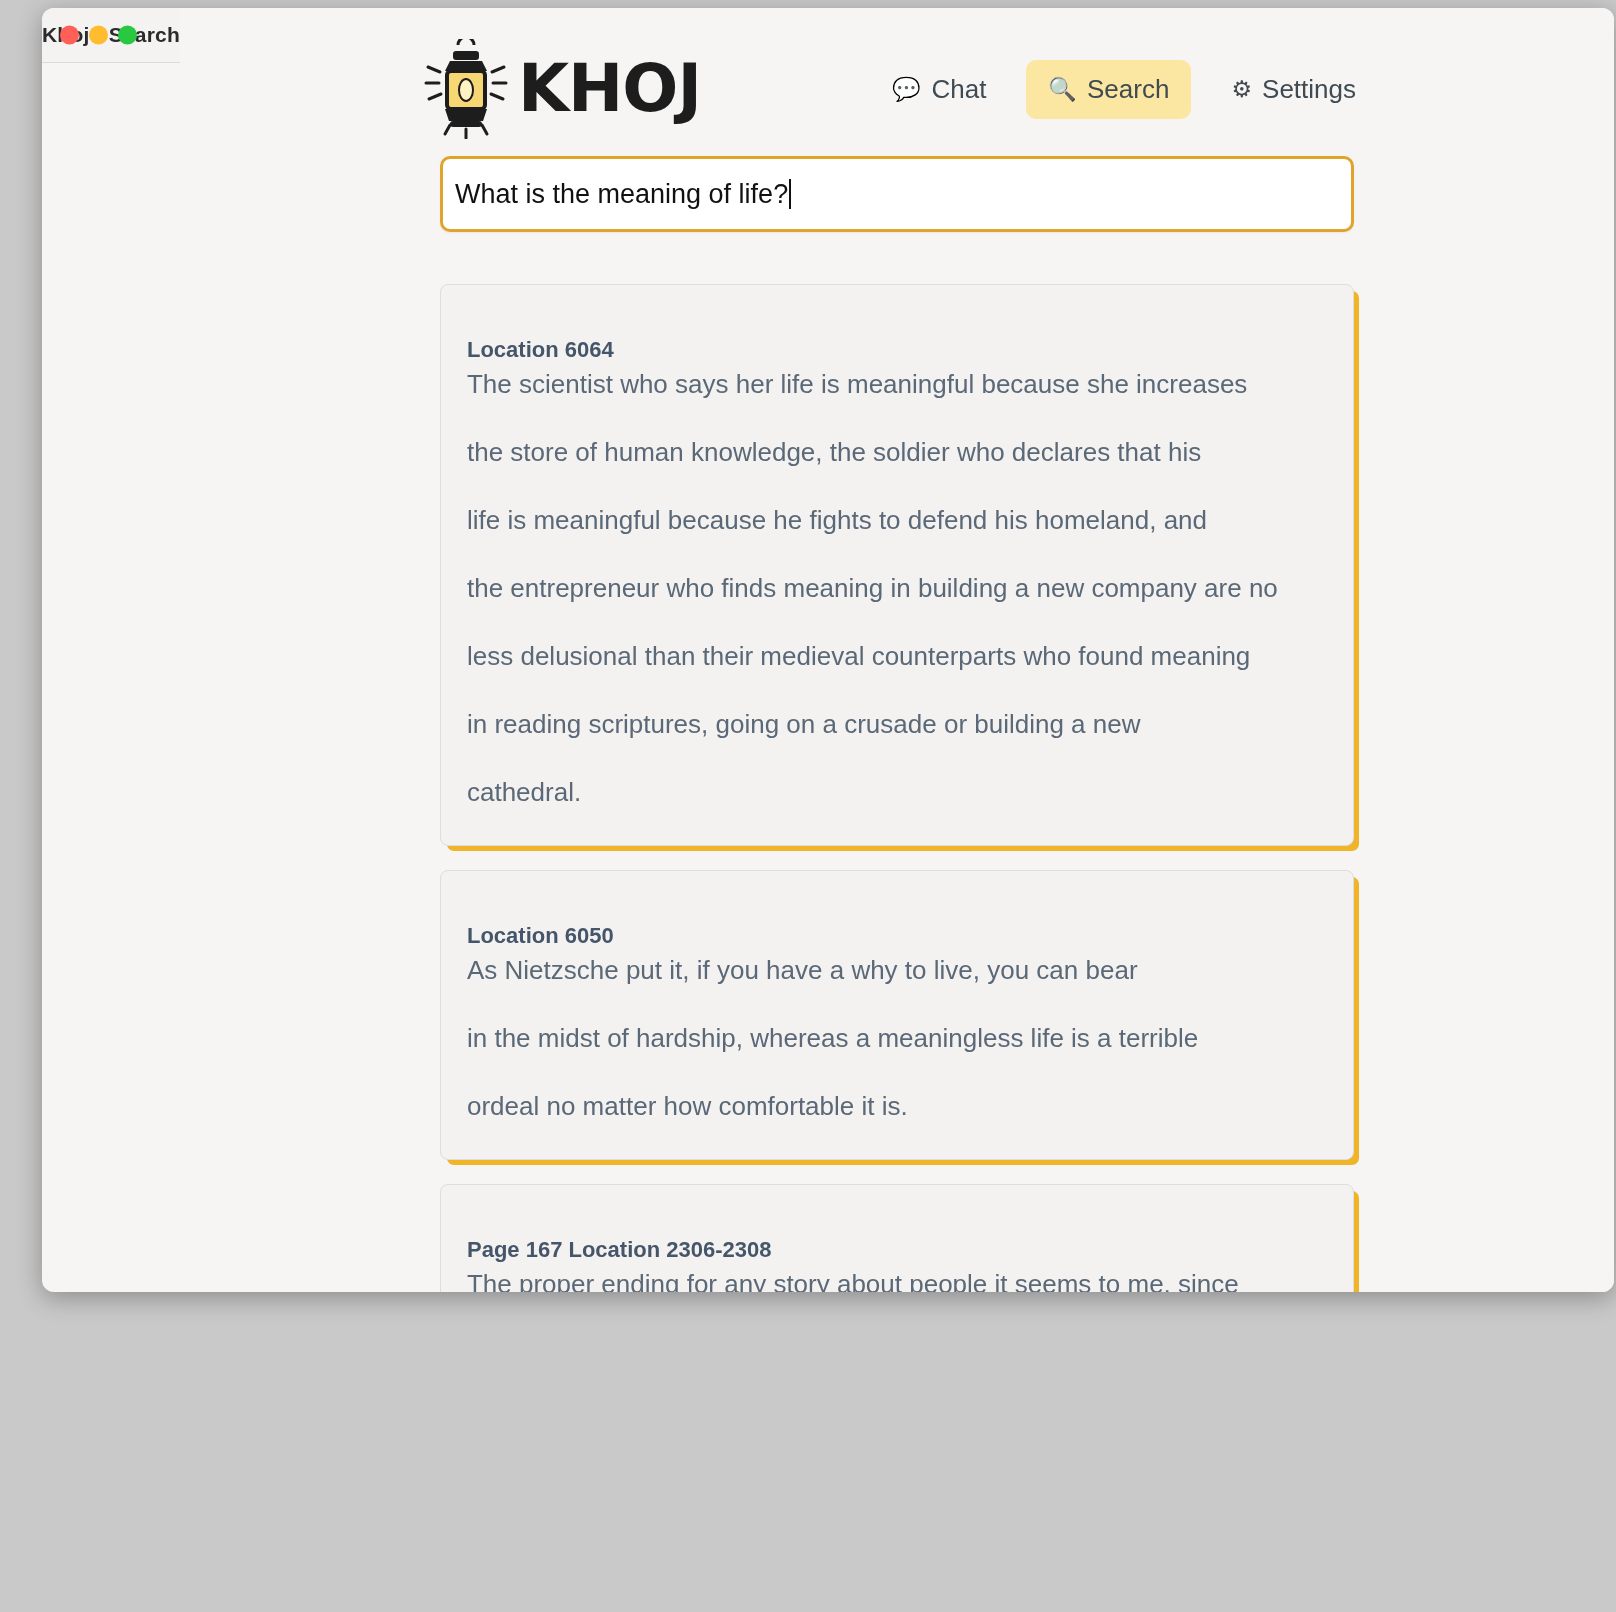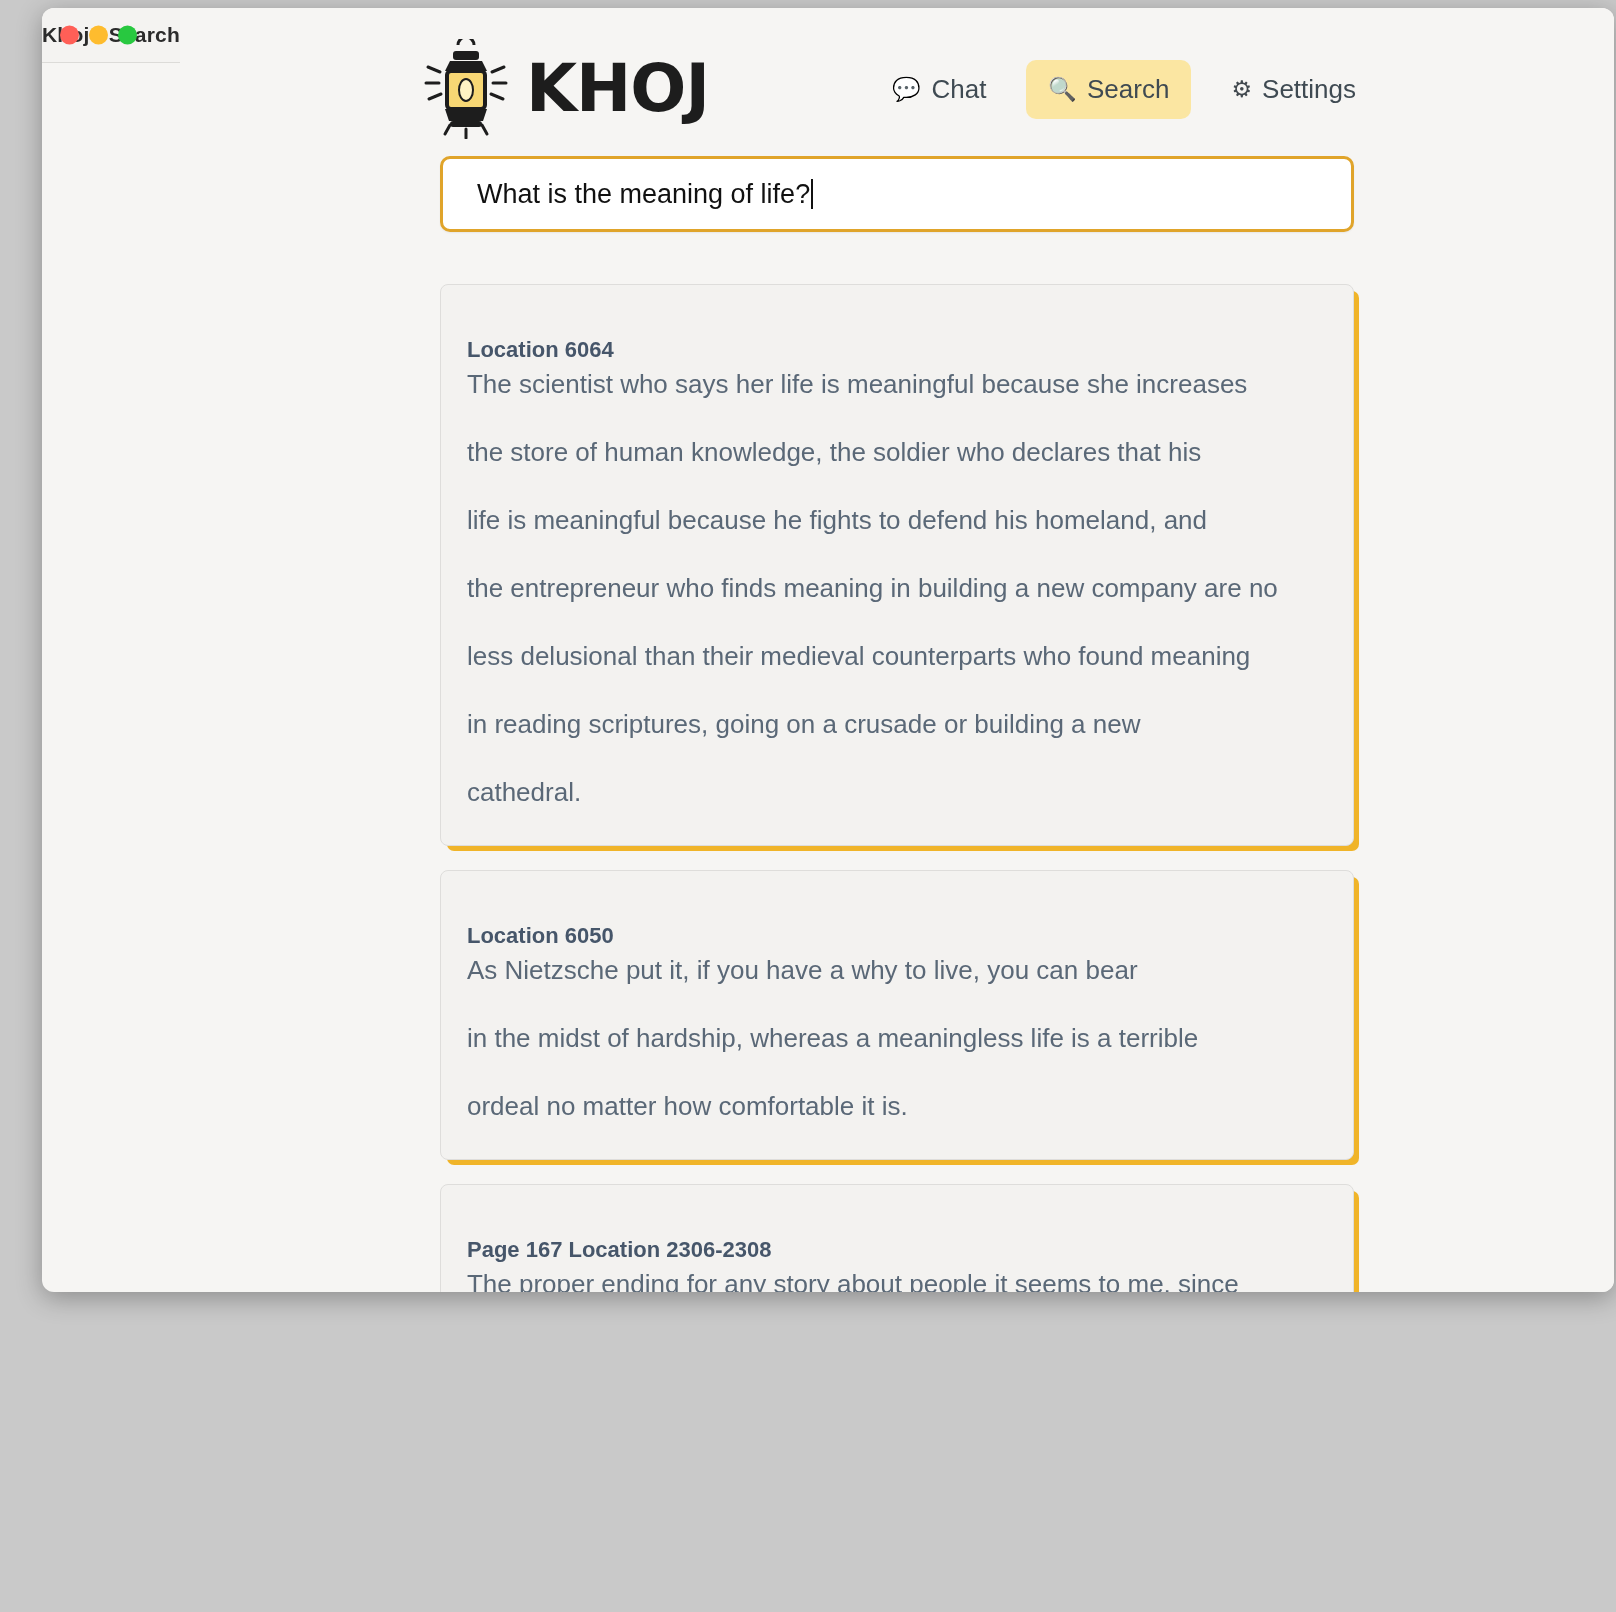--- a/index.html
+++ b/index.html
@@ -74,21 +74,21 @@
     display: flex;
     align-items: center;
     padding: 32px 60px 0 240px;
     height: 130px;
     box-sizing: border-box;
   }
 
   .logo-wrap {
     display: flex;
     align-items: center;
-    gap: 14px;
+    gap: 6px;
   }
   .lantern {
     width: 92px;
     height: 100px;
     position: relative;
   }
   .brand {
     font-size: 66px;
     font-weight: bold;
     letter-spacing: -1px;
@@ -128,21 +128,21 @@
     padding: 0 260px 0 260px;
     margin-top: 18px;
   }
   .search-box {
     height: 76px;
     border: 3px solid #e0a42a;
     border-radius: 10px;
     background: #ffffff;
     display: flex;
     align-items: center;
-    padding: 0 34px;
+    padding: 0 12px;
     box-sizing: border-box;
     box-shadow: 0 1px 2px rgba(0,0,0,0.06);
   }
   .search-text {
     font-size: 27px;
     color: #111;
     font-family: "Liberation Sans", sans-serif;
   }
   .caret {
     display: inline-block;

